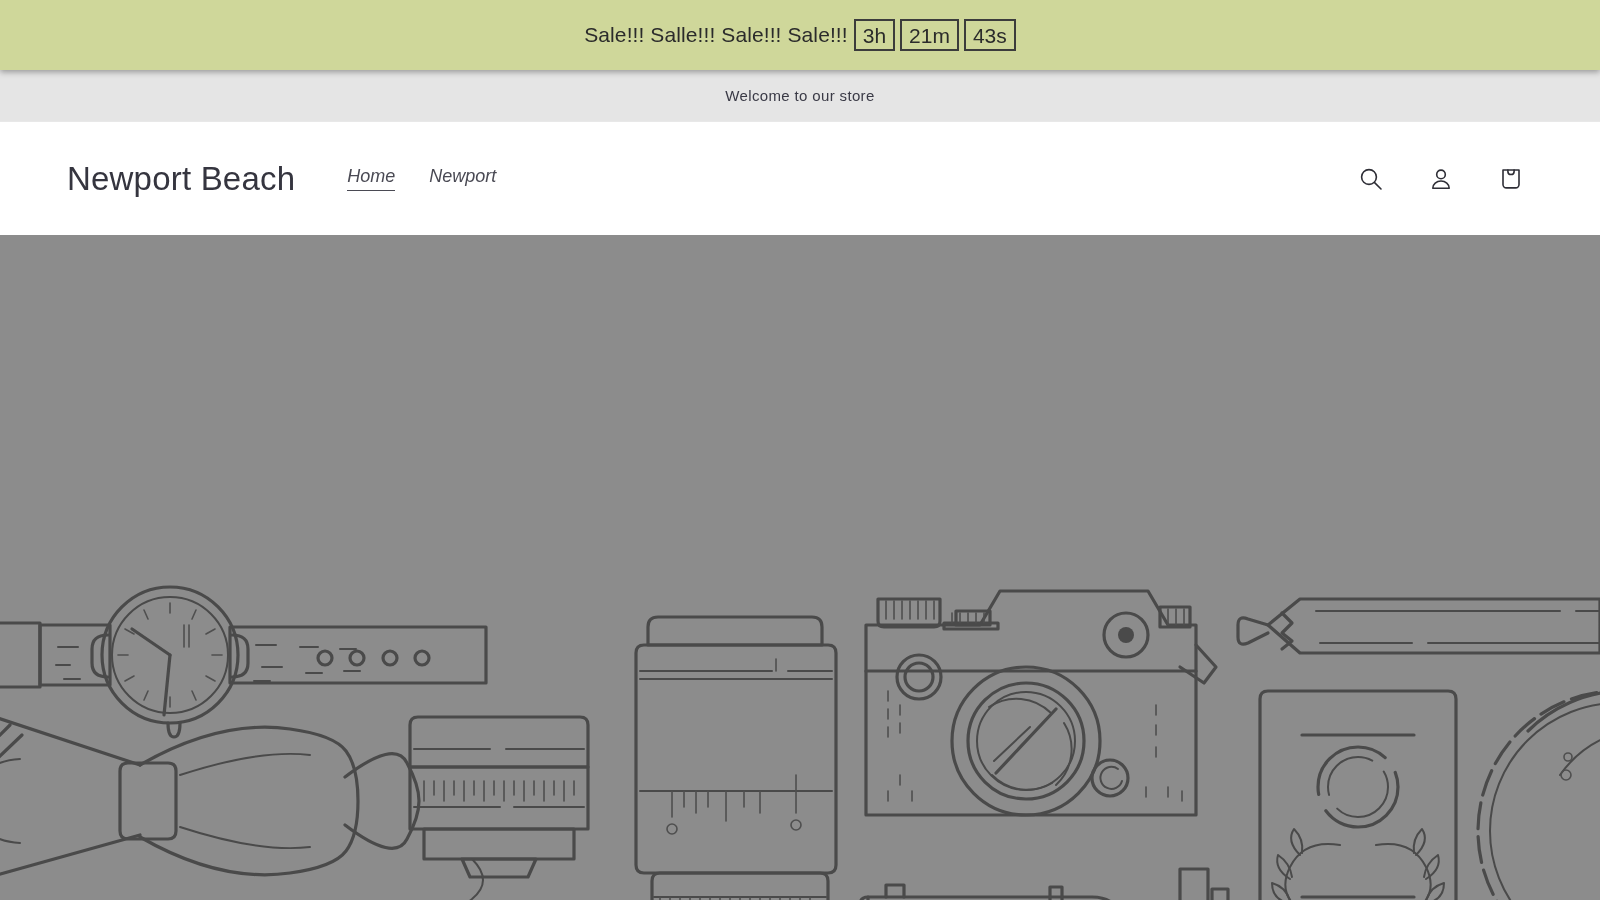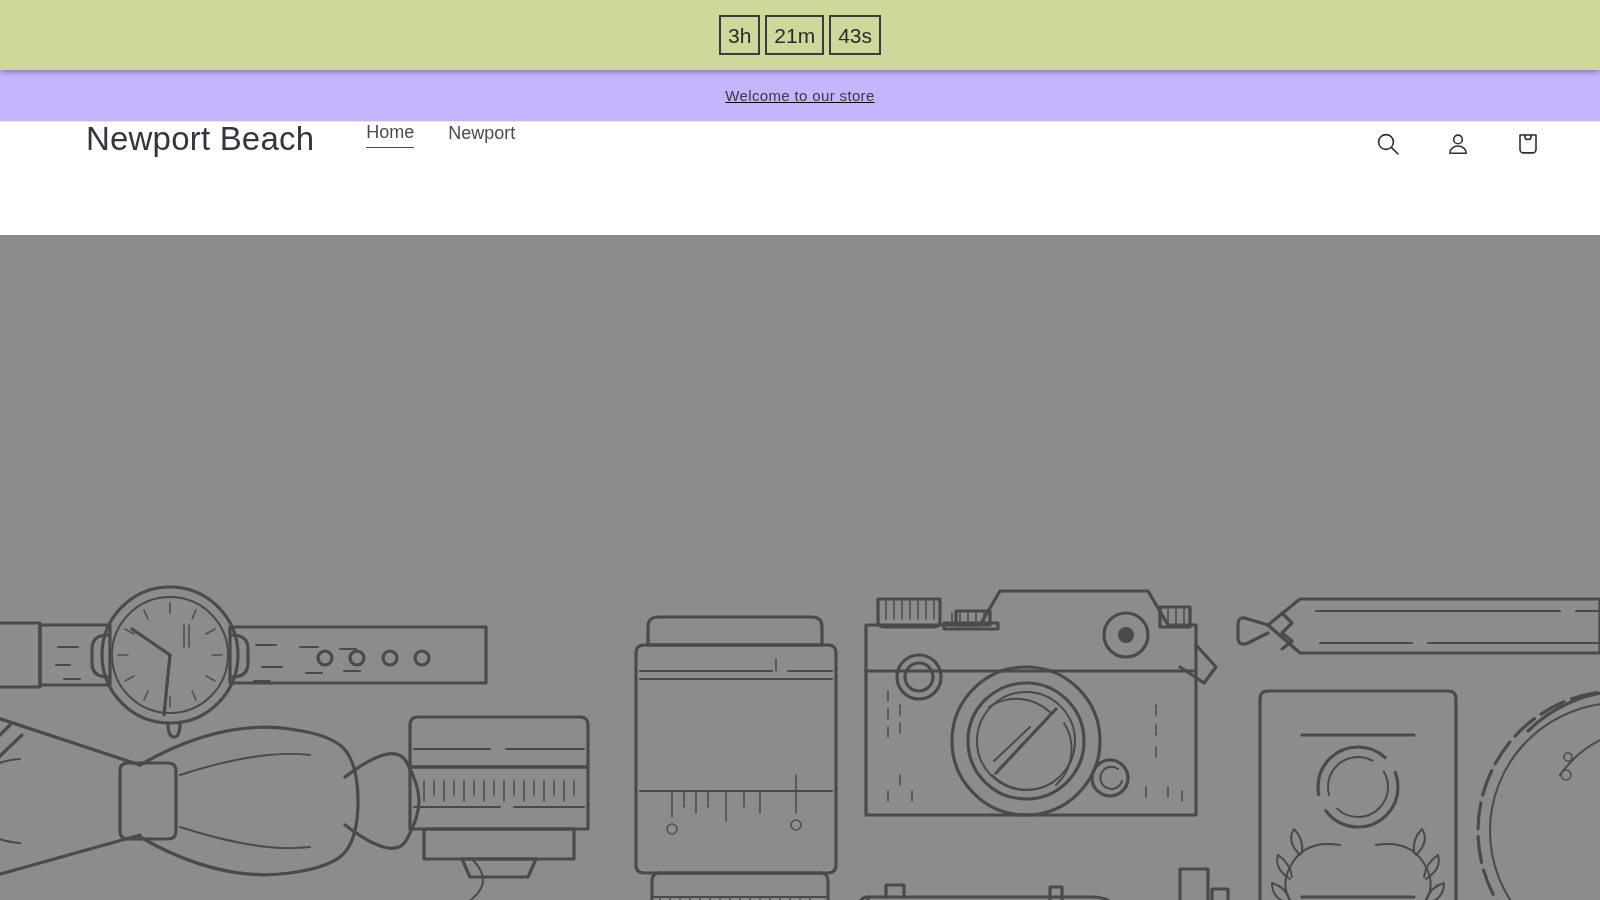--- a/index.html
+++ b/index.html
@@ -37,73 +37,72 @@
     font-weight: 400;
   }
   .countdown {
     display: flex;
     align-items: stretch;
     gap: 5px;
   }
   .countdown-unit {
     border: 2px solid #3c3c3c;
     min-width: 34px;
-    height: 40px;
+    height: 32px;
     display: flex;
     align-items: center;
     justify-content: center;
     font-size: 21px;
     color: #2b2b2b;
     padding: 0 7px;
     background: transparent;
     line-height: 1;
   }
 
   
   .utility-bar {
     height: 52px;
-    background: #c4b5fd;
+    background: #e5e5e5;
     display: flex;
     align-items: center;
     justify-content: center;
     border-bottom: 1px solid #e8e8e8;
-    text-decoration: underline;
   }
   .utility-text {
     font-size: 15px;
     color: #3a3a46;
     letter-spacing: 0.35px;
     font-weight: 400;
   }
 
   
   .site-header {
     height: 113px;
     background: #ffffff;
     display: flex;
-    align-items: flex-start;
-    padding: 0 50px;
+    align-items: center;
+    padding: 0 67px;
     position: relative;
-    margin-left: 36px;
   }
   .brand-logo {
     font-size: 33px;
     font-weight: 400;
     color: #35353f;
     letter-spacing: 0.2px;
     white-space: nowrap;
     line-height: 1;
     cursor: pointer;
     text-decoration: none;
   }
   .main-nav {
     display: flex;
     align-items: center;
     gap: 34px;
     margin-left: 52px;
+    font-style: italic;
   }
   .nav-link {
     font-size: 18px;
     color: #4a4a54;
     text-decoration: none;
     line-height: 1.2;
     padding-bottom: 3px;
     cursor: pointer;
   }
   .nav-link.is-active {
@@ -165,20 +164,21 @@
     stroke-linecap: round;
     stroke-linejoin: round;
   }
   .hero-illustration .dot { fill: #4a4a4a; stroke: none; }
 </style>
 </head>
 <body>
 
 <div class="announcement-bar">
   <div class="announcement-inner">
+    <span class="announcement-text">Sale!!! Salle!!! Sale!!! Sale!!!</span>
     <div class="countdown">
       <span class="countdown-unit">3h</span>
       <span class="countdown-unit">21m</span>
       <span class="countdown-unit">43s</span>
     </div>
   </div>
 </div>
 
 <div class="utility-bar">
   <span class="utility-text">Welcome to our store</span>

